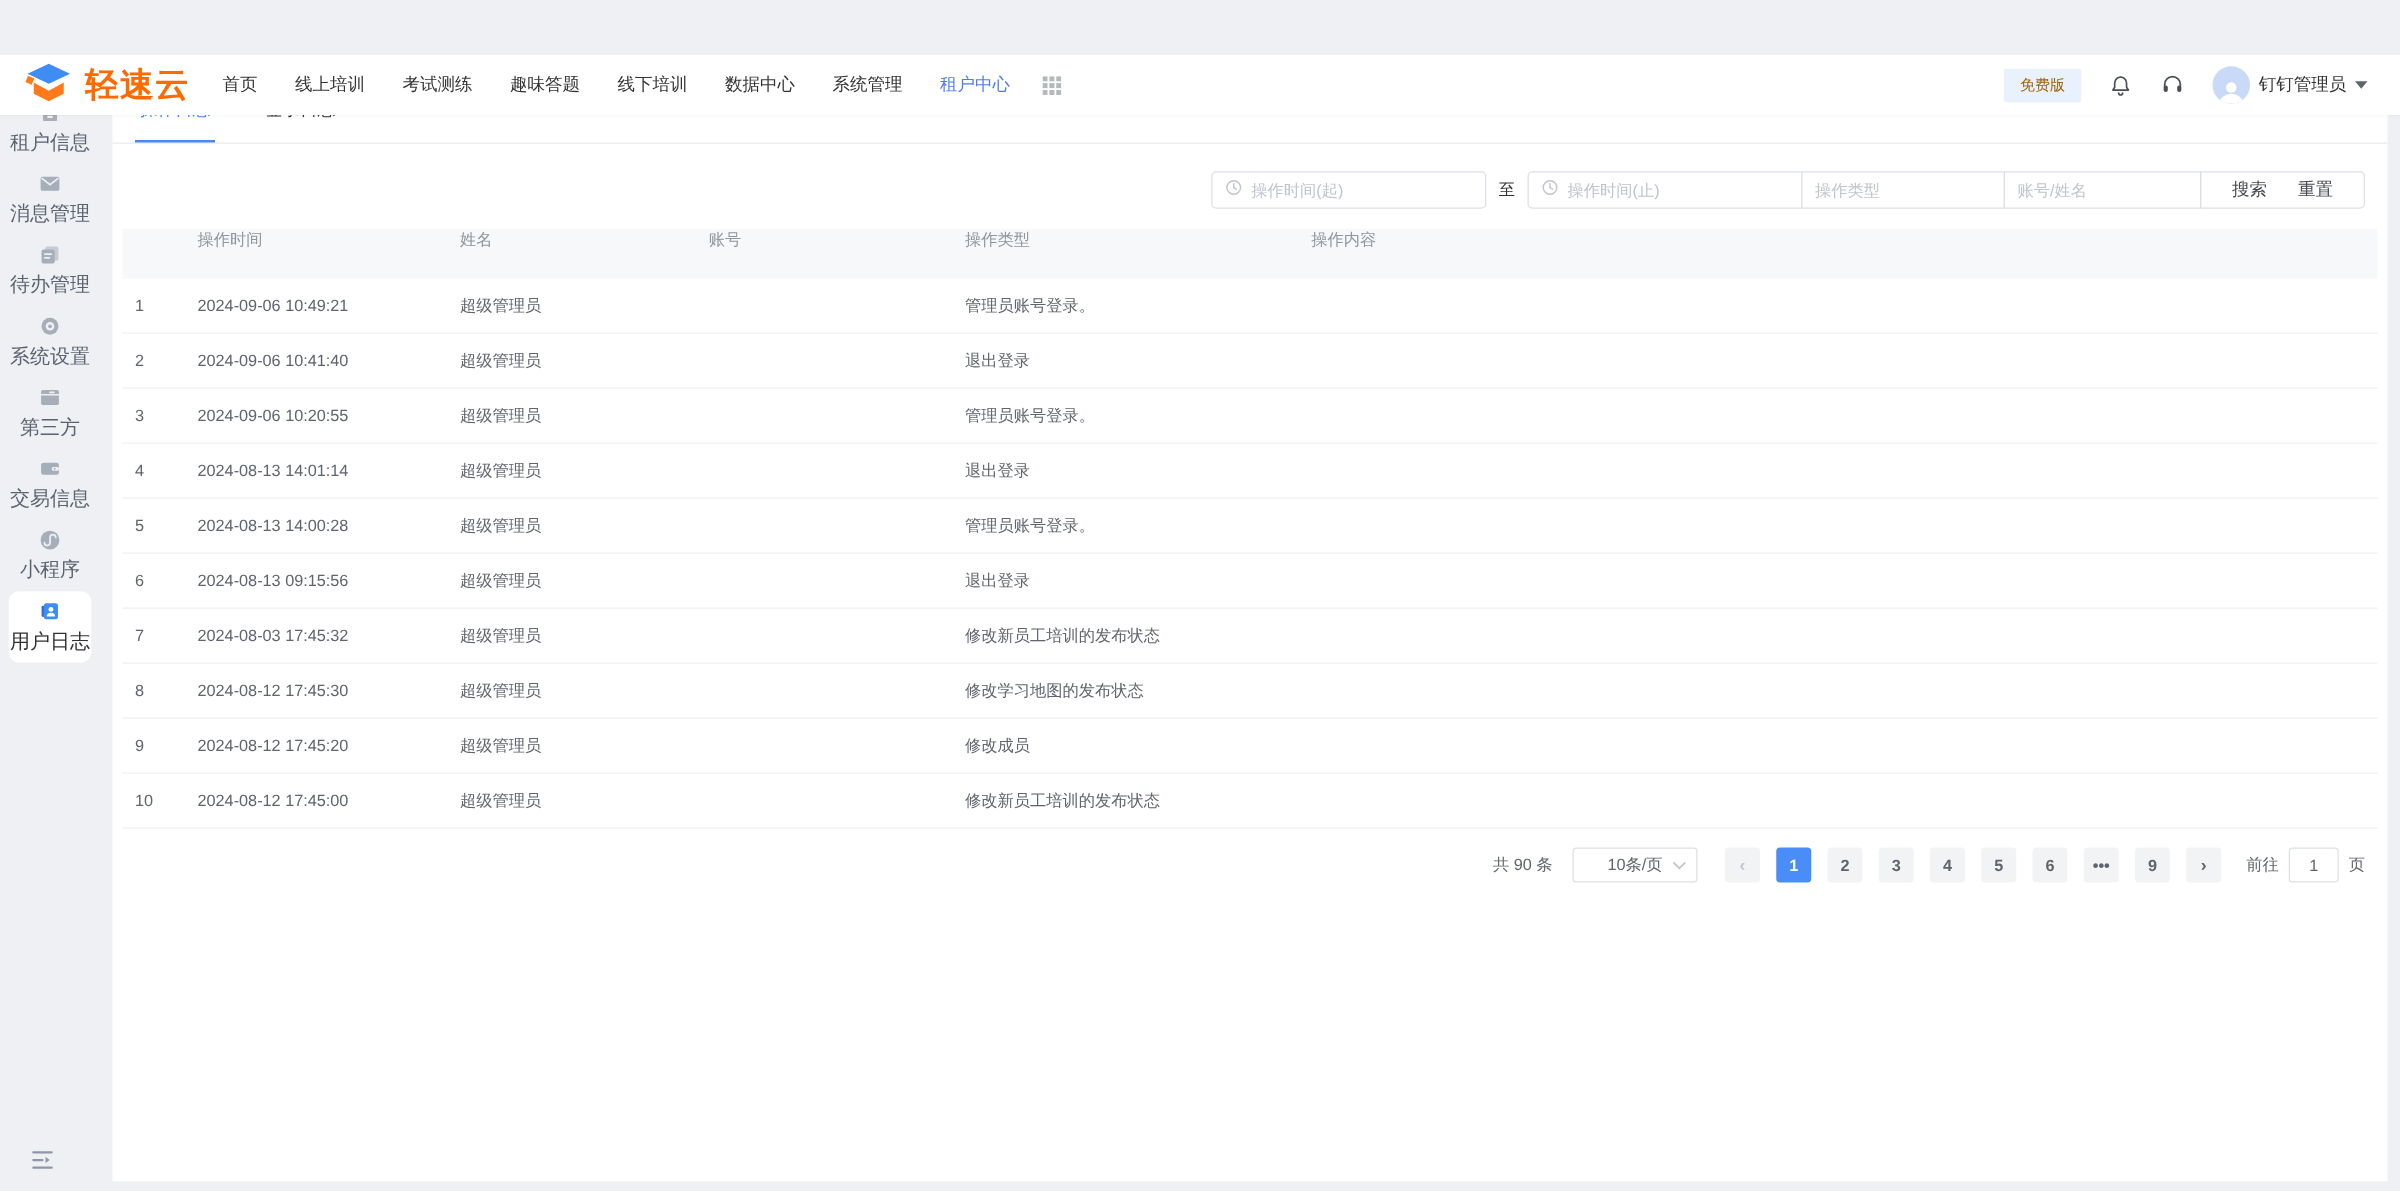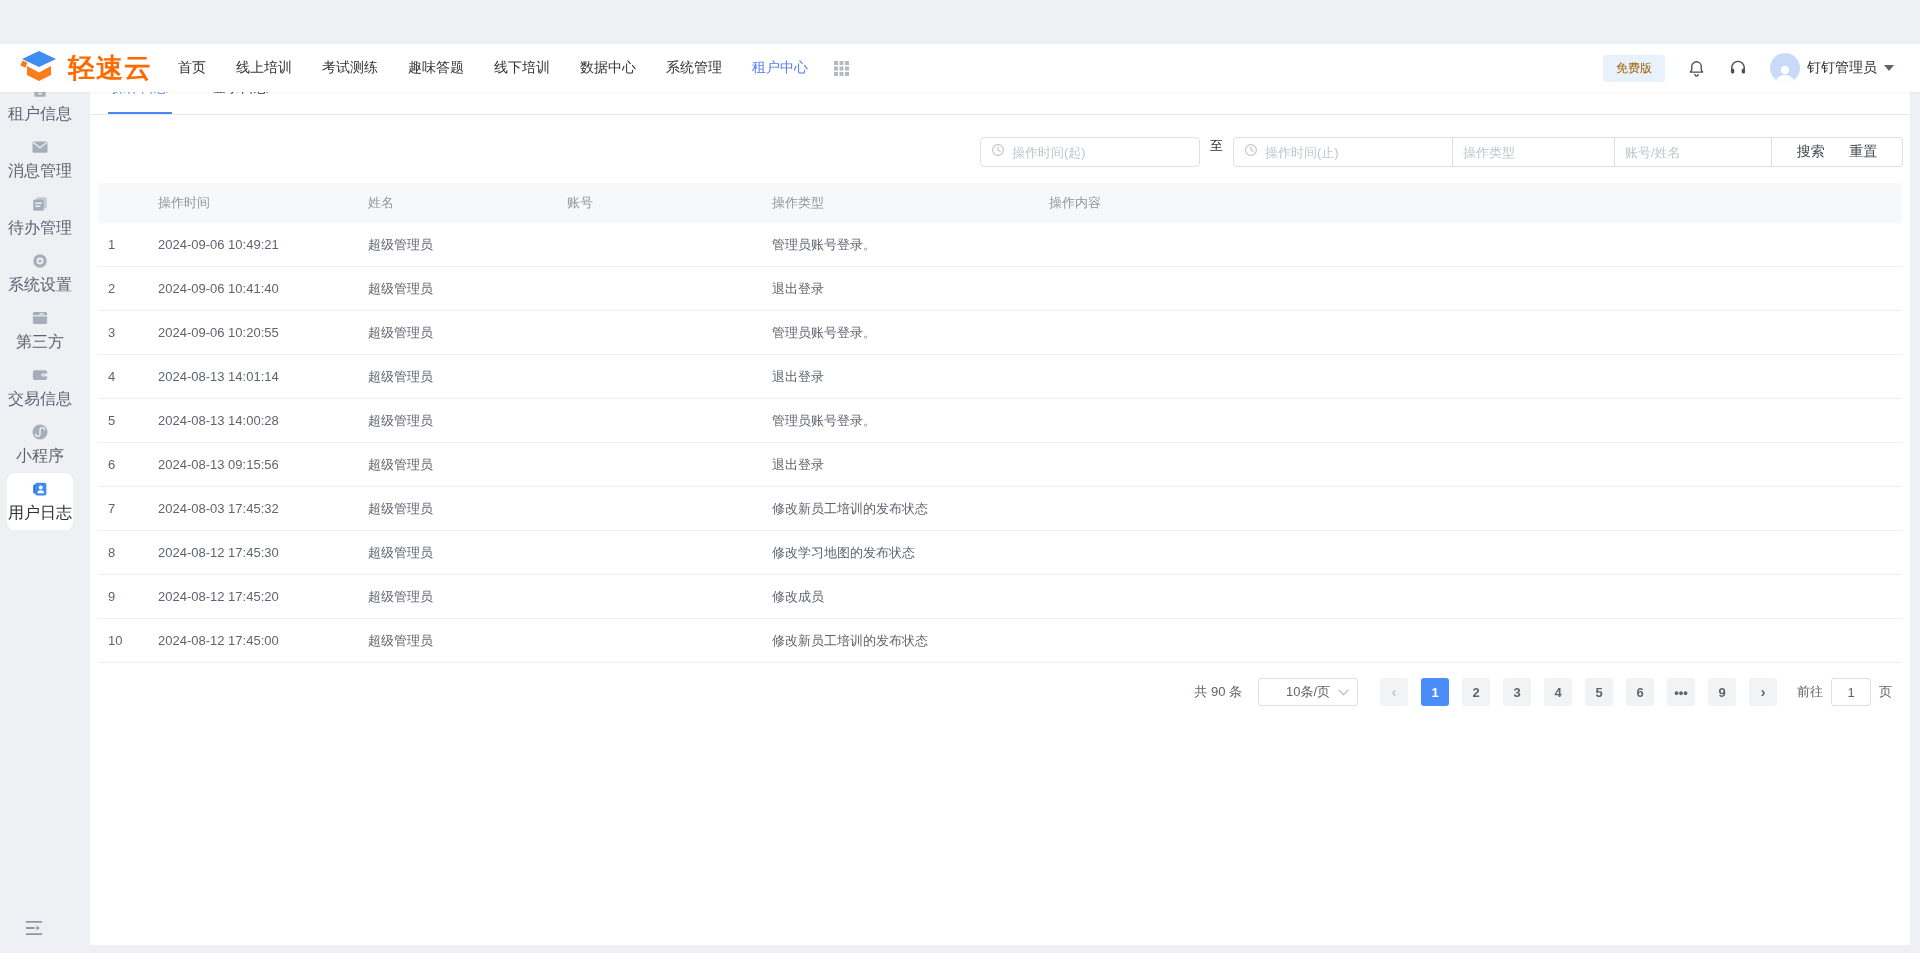--- a/index.html
+++ b/index.html
@@ -45,41 +45,41 @@
   .side-item.active .sicon { color:#3f8cf3; }
   .side-item.active .slabel { color:#303133; }
   .collapse-btn { position:absolute; left:24px; bottom:16px; cursor:pointer; color:#8e97a5; display:flex; }
   
   .card { position:absolute; left:90px; top:58px; width:1820px; bottom:8px; background:#fff; }
   .tabbar { height:57px; border-bottom:1px solid #e7eaf0; display:flex; align-items:flex-end; padding-left:22px; }
   .tab { font-size:14px; color:#303133; padding-bottom:17px; margin-right:44px; position:relative; cursor:pointer; }
   .tab.active { color:#4a86f4; }
   .tab.active::after { content:""; position:absolute; left:-4px; right:-4px; bottom:0; height:2px; background:#4a86f4; }
   
-  .filter-bar { display:flex; justify-content:flex-end; margin:22px 7px 0; }
+  .filter-bar { display:flex; justify-content:flex-end; align-items:center; margin:22px 18px 0; }
   .finput {
     height:30px; border:1px solid #dcdfe6; background:#fff;
     display:flex; align-items:center; padding:0 10px; gap:7px;
   }
   .finput input { border:none; outline:none; width:100%; font-size:13px; color:#606266; font-family:inherit; background:transparent; }
   .finput input::placeholder { color:#bfc4cd; }
   .date-start { width:220px; border-radius:4px; }
   .sep { margin:0 10px; font-size:13px; color:#303133; }
   .date-end { width:220px; border-radius:4px 0 0 4px; }
   .type-input { width:163px; margin-left:-1px; }
   .account-input { width:158px; margin-left:-1px; }
   .btn-box {
     width:132px; height:30px; margin-left:-1px;
     border:1px solid #dcdfe6; border-radius:0 4px 4px 0;
     display:flex; align-items:center; justify-content:space-evenly;
   }
   .fbtn { font-size:14px; color:#45484e; cursor:pointer; }
   
   .table { margin:16px 8px 0; }
-  .thead { display:flex; align-items:center; height:40px; background:#f7f8fa; font-size:13px; color:#8f949e; }
+  .thead { display:flex; height:40px; background:#f7f8fa; font-size:13px; color:#8f949e; }
   .trow { display:flex; align-items:center; height:44px; border-bottom:1px solid #edeff4; font-size:13px; color:#5f646e; }
   .c { padding-left:10px; overflow:hidden; white-space:nowrap; }
   .c0 { width:50px; }
   .c1 { width:210px; }
   .c2 { width:199px; }
   .c3 { width:205px; }
   .c4 { width:277px; }
   .c5 { flex:1; }
   
   .pagination { display:flex; align-items:center; justify-content:flex-end; margin:15px 18px 0; }

